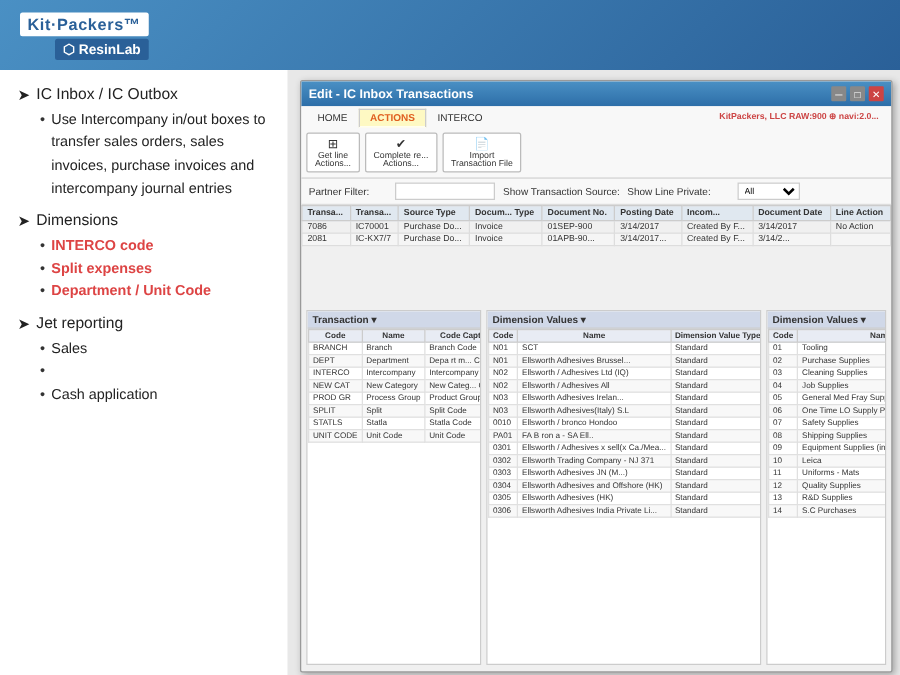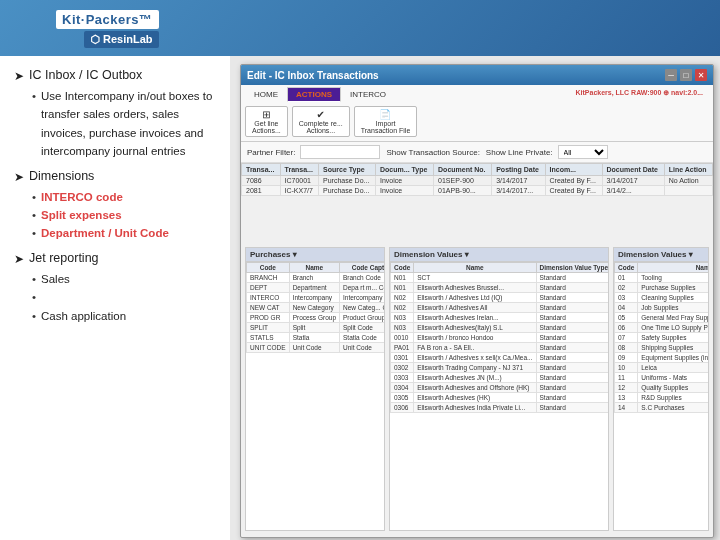--- a/index.html
+++ b/index.html
@@ -23,21 +23,20 @@
     .header-title {
       color: #fff;
       font-size: 22px;
       font-weight: bold;
       letter-spacing: 0.3px;
     }
     .logo-area {
       display: flex;
       flex-direction: column;
       align-items: flex-end;
-      margin-left: 40px;
     }
     .logo-kitpackers {
       background: #fff;
       color: #2a6098;
       font-size: 13px;
       font-weight: bold;
       padding: 2px 6px;
       border-radius: 2px;
       letter-spacing: 0.5px;
     }
@@ -172,21 +171,21 @@
       margin-bottom: 2px;
     }
     .ribbon-tab {
       font-size: 8px;
       padding: 2px 8px;
       color: #333;
       cursor: pointer;
       border: 1px solid transparent;
     }
     .ribbon-tab.active {
-      background: #4c1d95;
+      background: #fef9c3;
       border-color: #ccc;
       border-bottom-color: #fff;
       color: #e06020;
       font-weight: bold;
     }
     .ribbon-actions {
       display: flex;
       gap: 4px;
       padding: 2px 0;
     }
@@ -213,21 +212,21 @@
       padding: 3px 6px;
       display: flex;
       align-items: center;
       gap: 6px;
       font-size: 8px;
       color: #333;
     }
     .filter-field {
       display: flex;
       align-items: center;
-      gap: 5px;
+      gap: 21px;
     }
     .filter-input {
       background: #fff;
       border: 1px solid #ccc;
       height: 14px;
       width: 80px;
       font-size: 7px;
       padding: 1px 3px;
     }
     .filter-select {
@@ -481,21 +480,21 @@
               <td></td>
             </tr>
           </tbody>
         </table>
       </div>
 
       <div class="bottom-panels">
 
         <div class="panel" style="flex: 0 0 140px;">
           <div class="panel-header">
-            <span>Purchases ▾</span>
+            <span>Transaction ▾</span>
           </div>
           <div style="overflow-y:auto; height:calc(100% - 16px);">
             <table class="panel-table">
               <thead>
                 <tr>
                   <th>Code</th>
                   <th>Name</th>
                   <th>Code Caption</th>
                 </tr>
               </thead>

